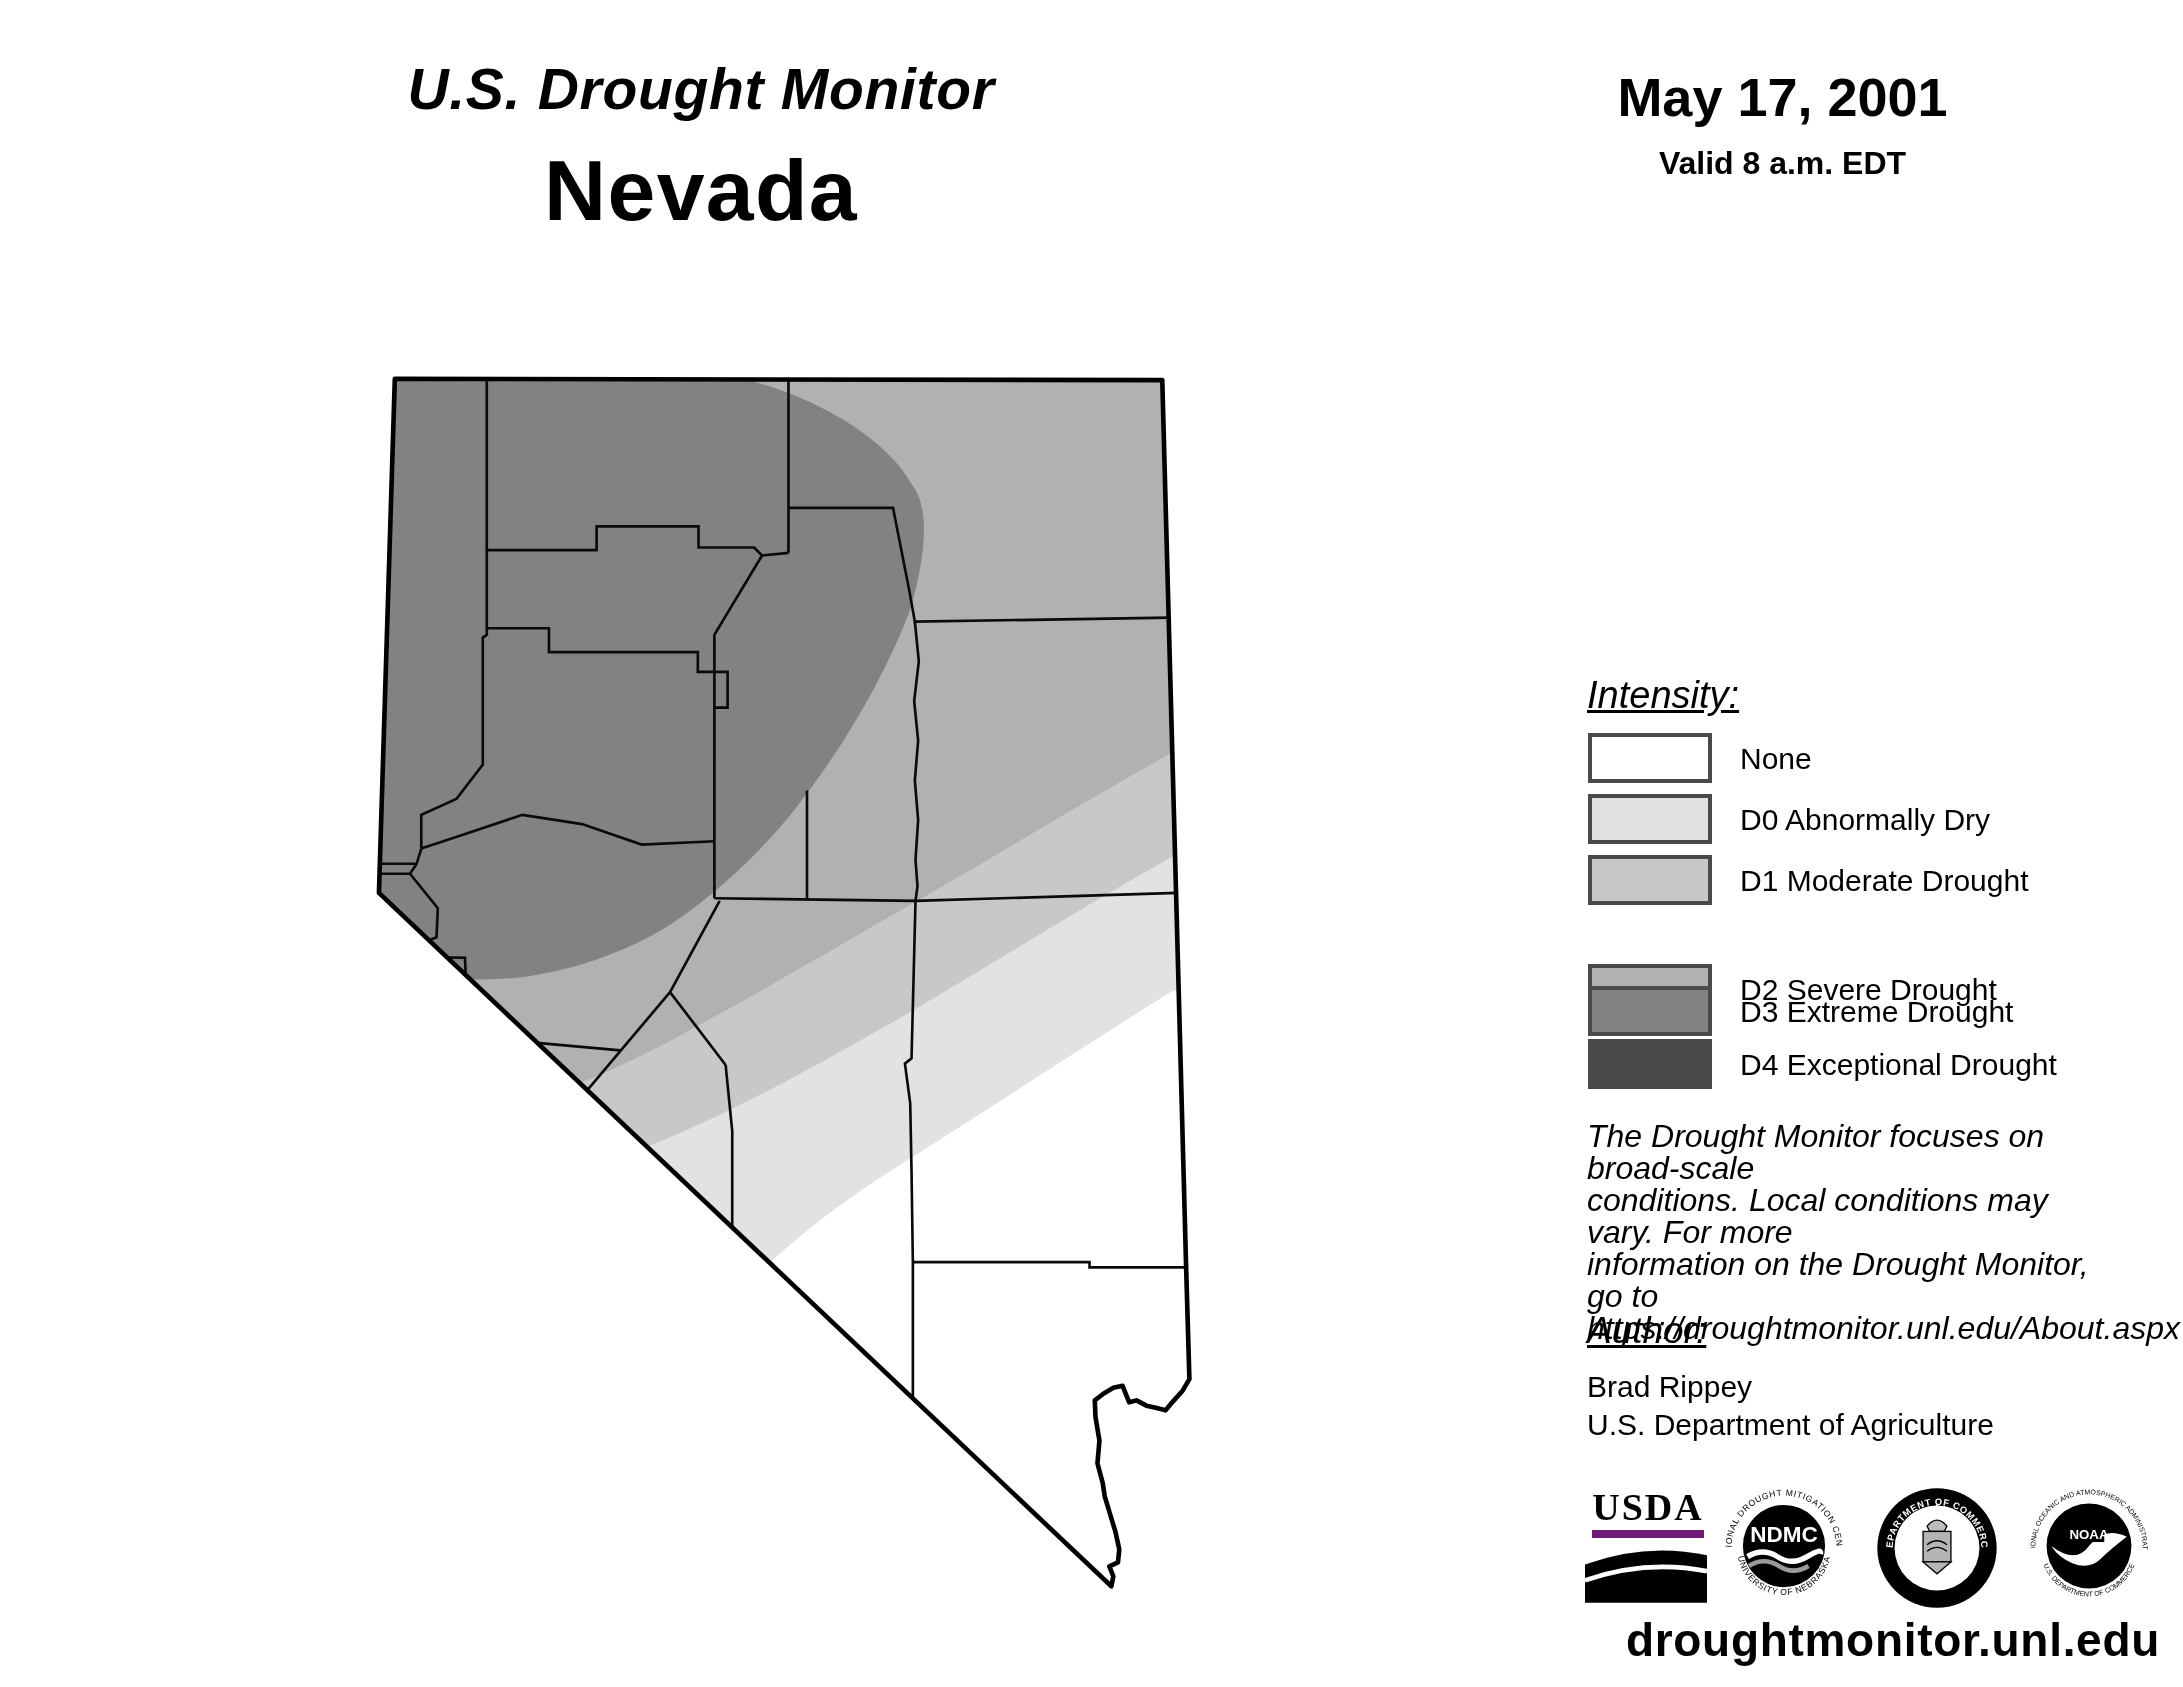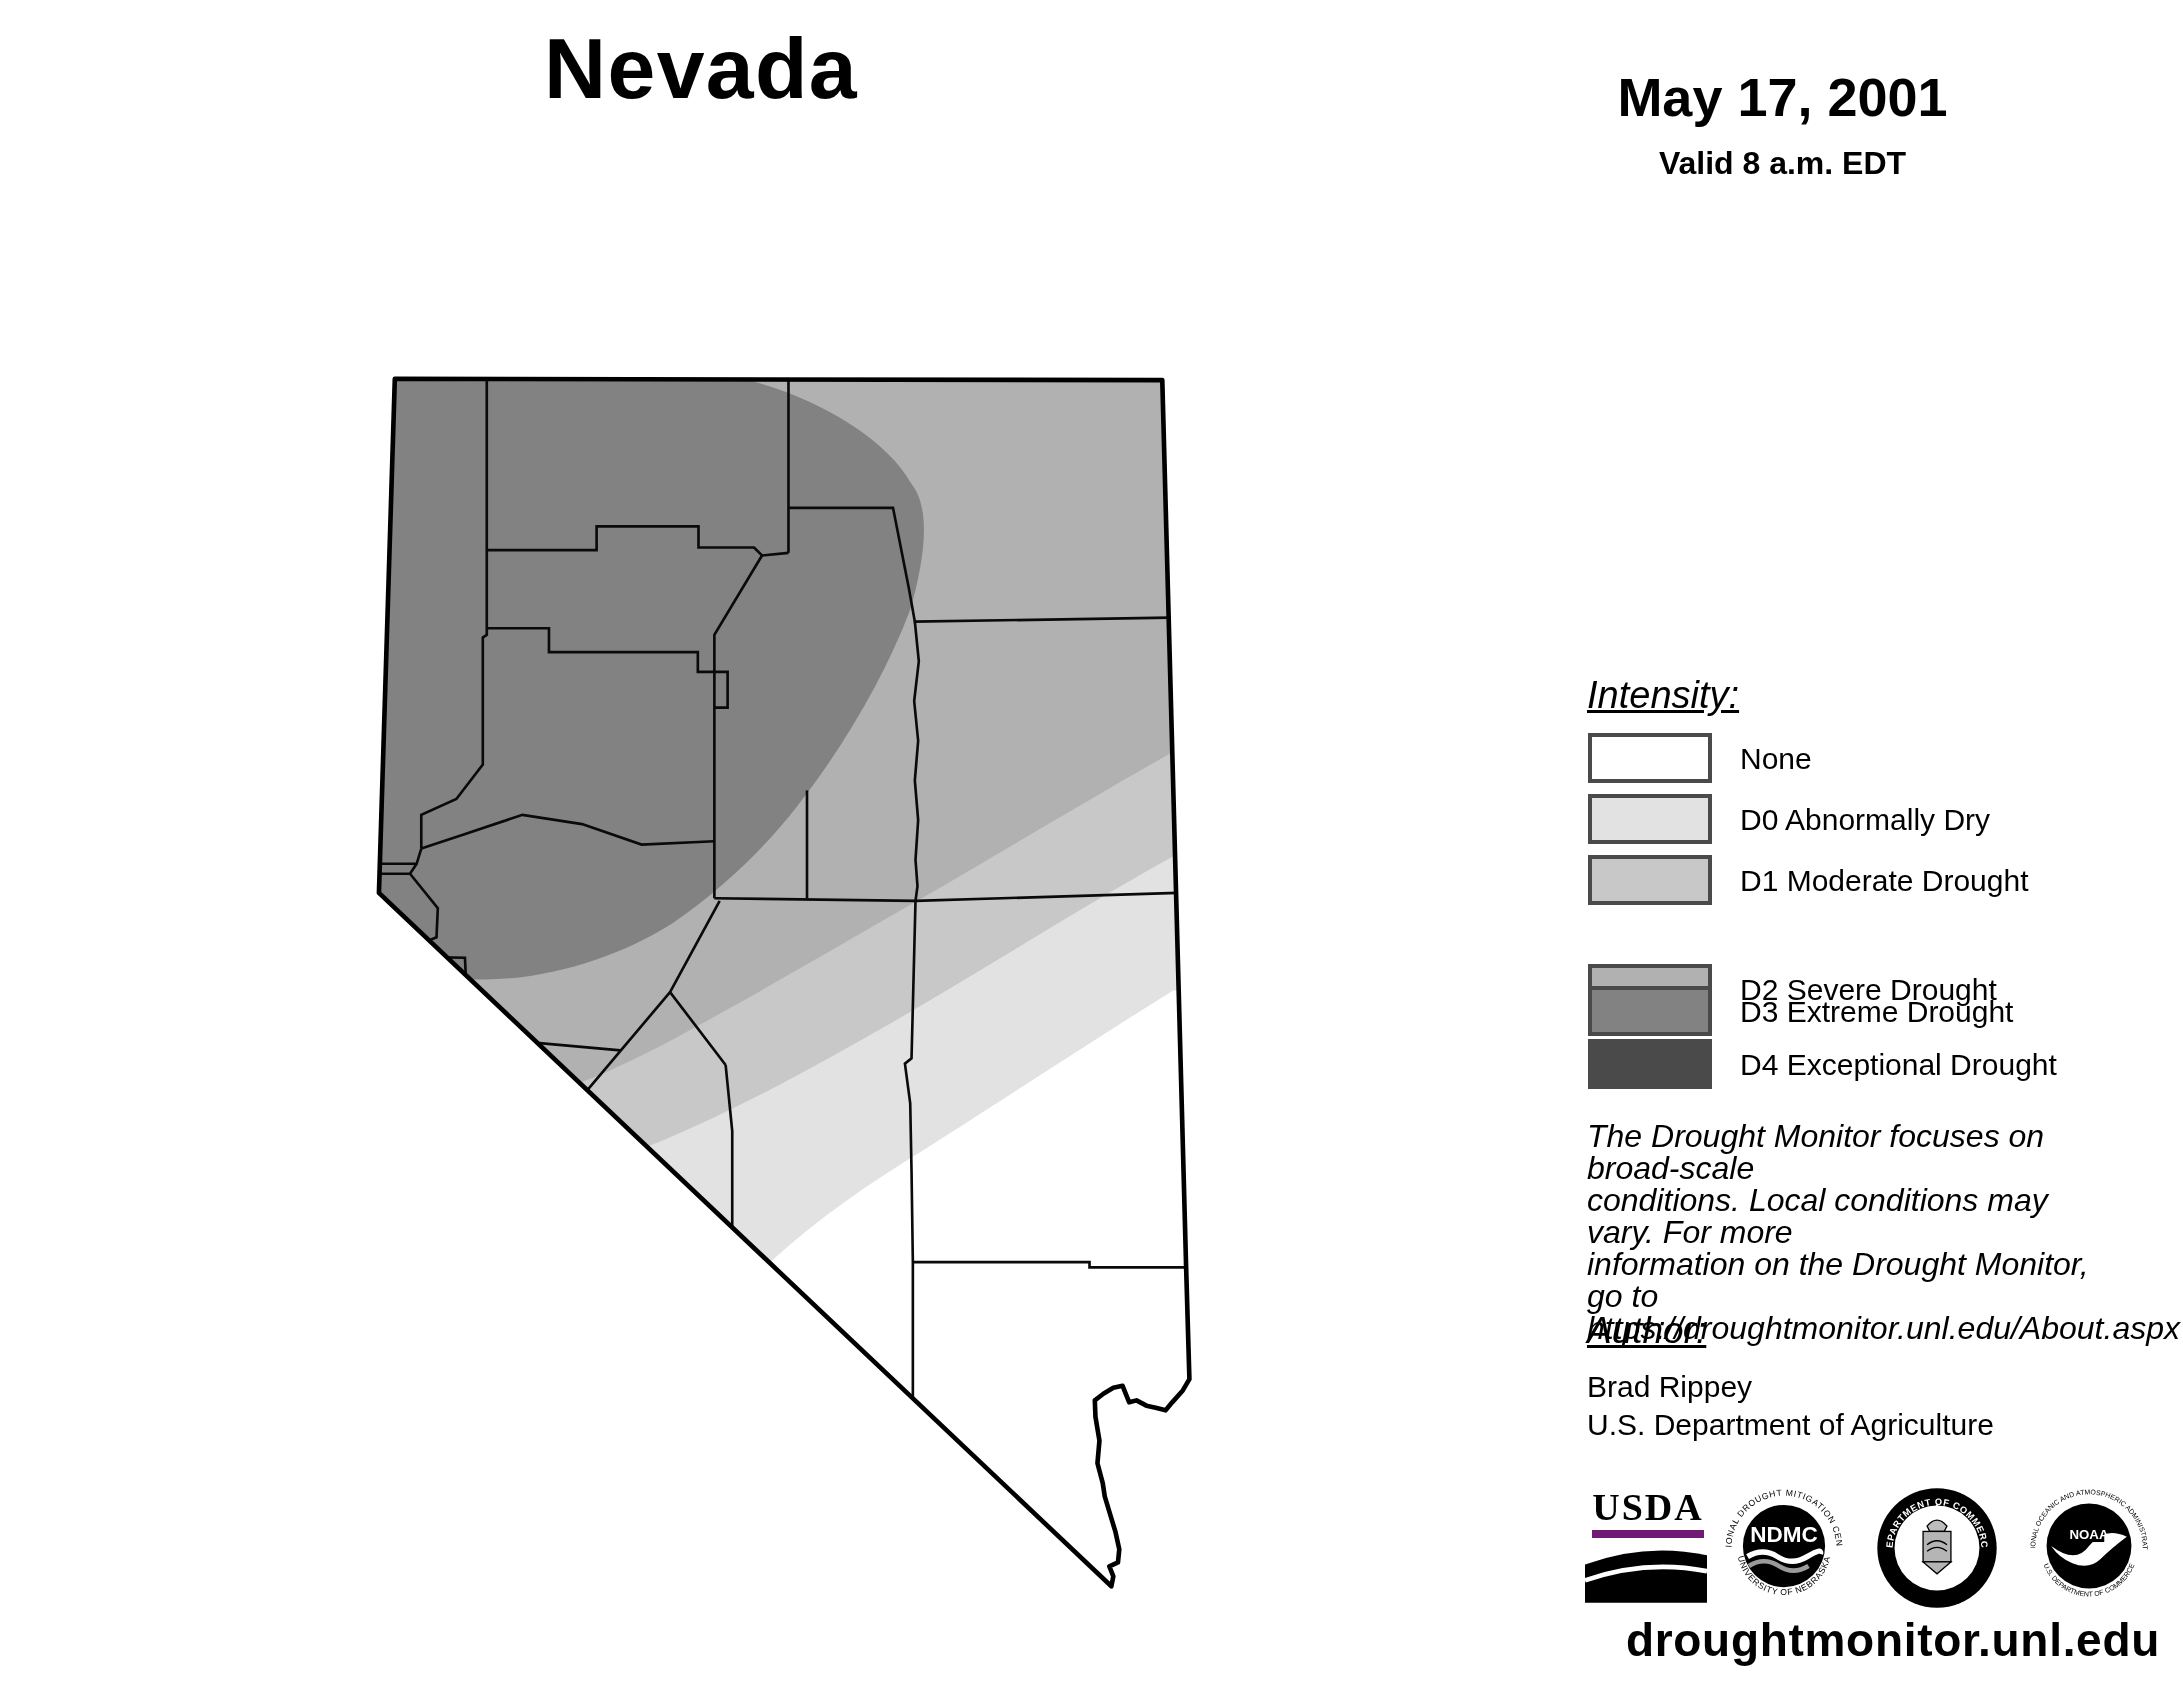--- a/index.html
+++ b/index.html
@@ -33,20 +33,21 @@
   #usda-word{font-family:"Liberation Serif", serif;font-weight:bold;font-size:38px;letter-spacing:2px;
              border-bottom:8px solid #701a75;padding-bottom:1.3px;display:inline-block;}
   #site-url{left:1578px;top:1613px;width:582px;text-align:right;font-size:46px;font-weight:bold;letter-spacing:0.7px;}
   
   #map-svg{left:357px;top:357px;}
 </style>
 </head>
 <body>
 
 <div class="abs" id="title-block">
+  <div id="main-title">U.S. Drought Monitor</div>
   <div id="state-name">Nevada</div>
 </div>
 
 <div class="abs" id="date-block">
   <div id="report-date">May 17, 2001</div>
   <div id="valid-time">Valid 8 a.m. EDT</div>
 </div>
 
 <svg id="map-svg" class="abs" width="900" height="1310" viewBox="0 0 1360 1980">
   <defs>

